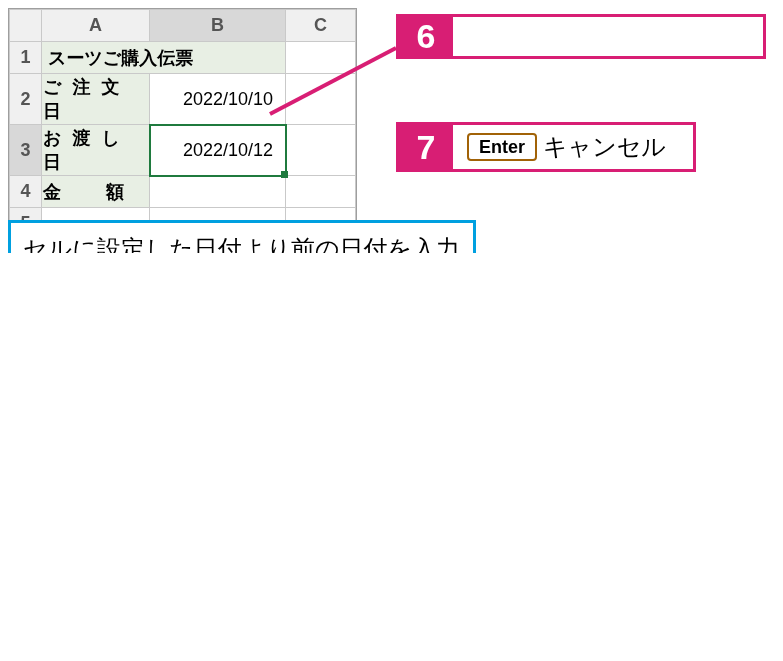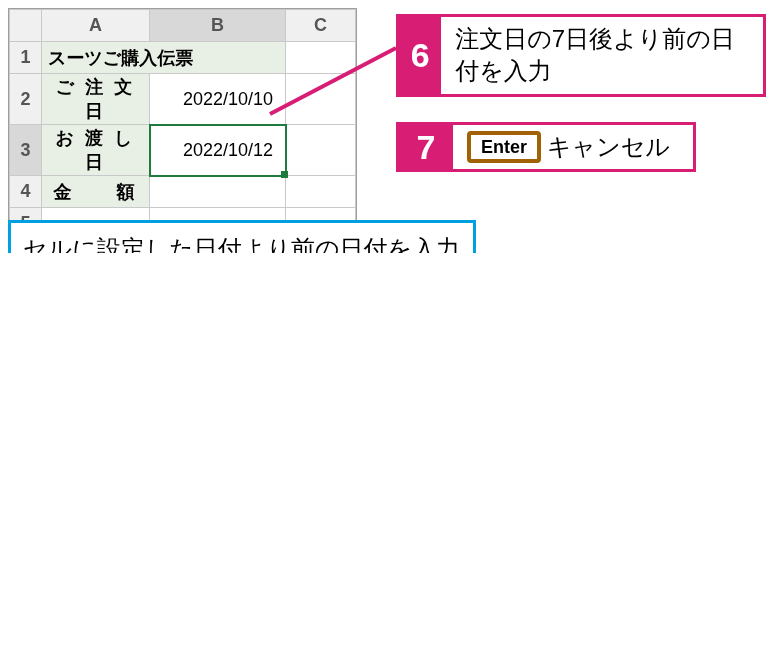--- a/index.html
+++ b/index.html
@@ -26,41 +26,41 @@
     text-align: center;
     vertical-align: middle;
     height: 32px;
   }
   .sheet .corner { width: 32px; background: #f0f0f0; }
   .sheet .colhdr { width: 108px; background: #f0f0f0; color:#555; }
   .sheet .colB   { width: 136px; }
   .sheet .colC   { width: 70px; }
   .sheet .rowhdr { background: #f0f0f0; color:#555; width:32px; }
   .sheet .row5   { height: 20px; }
-  .sheet .labelcell { background:#e8efe4; font-weight:bold; letter-spacing:3px; text-align:center; }
+  .sheet .labelcell { background:#e8efe4; font-weight:bold; letter-spacing:3px; text-align:left; }
   .sheet .title    { font-weight:bold; text-align:left; padding-left:6px; letter-spacing:0; }
   .sheet .val      { text-align:right; padding-right:12px; font-family:"Segoe UI","Meiryo",sans-serif; }
   .sheet .active   { outline:2px solid #1f7a3e; outline-offset:-1px; position:relative;margin-left:8px; }
   .sheet .active::after{
     content:""; position:absolute; right:-3px; bottom:-3px;
     width:7px; height:7px; background:#1f7a3e;
   }
   .sheet .hdr-active{ background:#d8d8d8; }
 
   
   .callout { display:flex; align-items:stretch; border:3px solid #d81e74; background:#fff; }
   .callout .num {
     background:#d81e74; color:#fff; font-size:34px; font-weight:bold;
     width:54px; display:flex; align-items:center; justify-content:center;
   }
   .callout .txt { padding:6px 14px; font-size:24px; line-height:1.35; display:flex; align-items:center; flex-wrap:wrap; }
   #callout6 { position:absolute; left:396px; top:14px; width:370px; }
   #callout7 { position:absolute; left:396px; top:122px; width:300px; }
   .keycap {
-    display:inline-block; border:4px solid #a16207; border-radius:4px;
+    display:inline-block; border:2px solid #a16207; border-radius:4px;
     padding:0 10px; font-family:"Segoe UI",sans-serif; font-size:18px;
     margin-right:6px; background:#fff; font-weight:600;
   }
 
   
   .bluebox {
     border:3px solid #00a0e0; background:#fff;
     font-size:24px; line-height:1.5; padding:8px 12px;
   }
   #blue1 { position:absolute; left:8px; top:220px; width:468px; }
@@ -148,21 +148,20 @@
 </div>
 
 
 <svg class="leader" style="left:270px; top:48px; width:130px; height:70px;">
   <line x1="126" y1="0" x2="0" y2="66" stroke="#d81e74" stroke-width="4"></line>
 </svg>
 
 
 <div id="callout6" class="callout">
   <div class="num">6</div>
-  <div class="txt">注文日の7日後より前の日付を入力</div>
 </div>
 
 
 <div id="callout7" class="callout">
   <div class="num">7</div>
   <div class="txt">
     <span class="keycap">Enter</span>
     <span>キャンセル</span>
   </div>
 </div>

